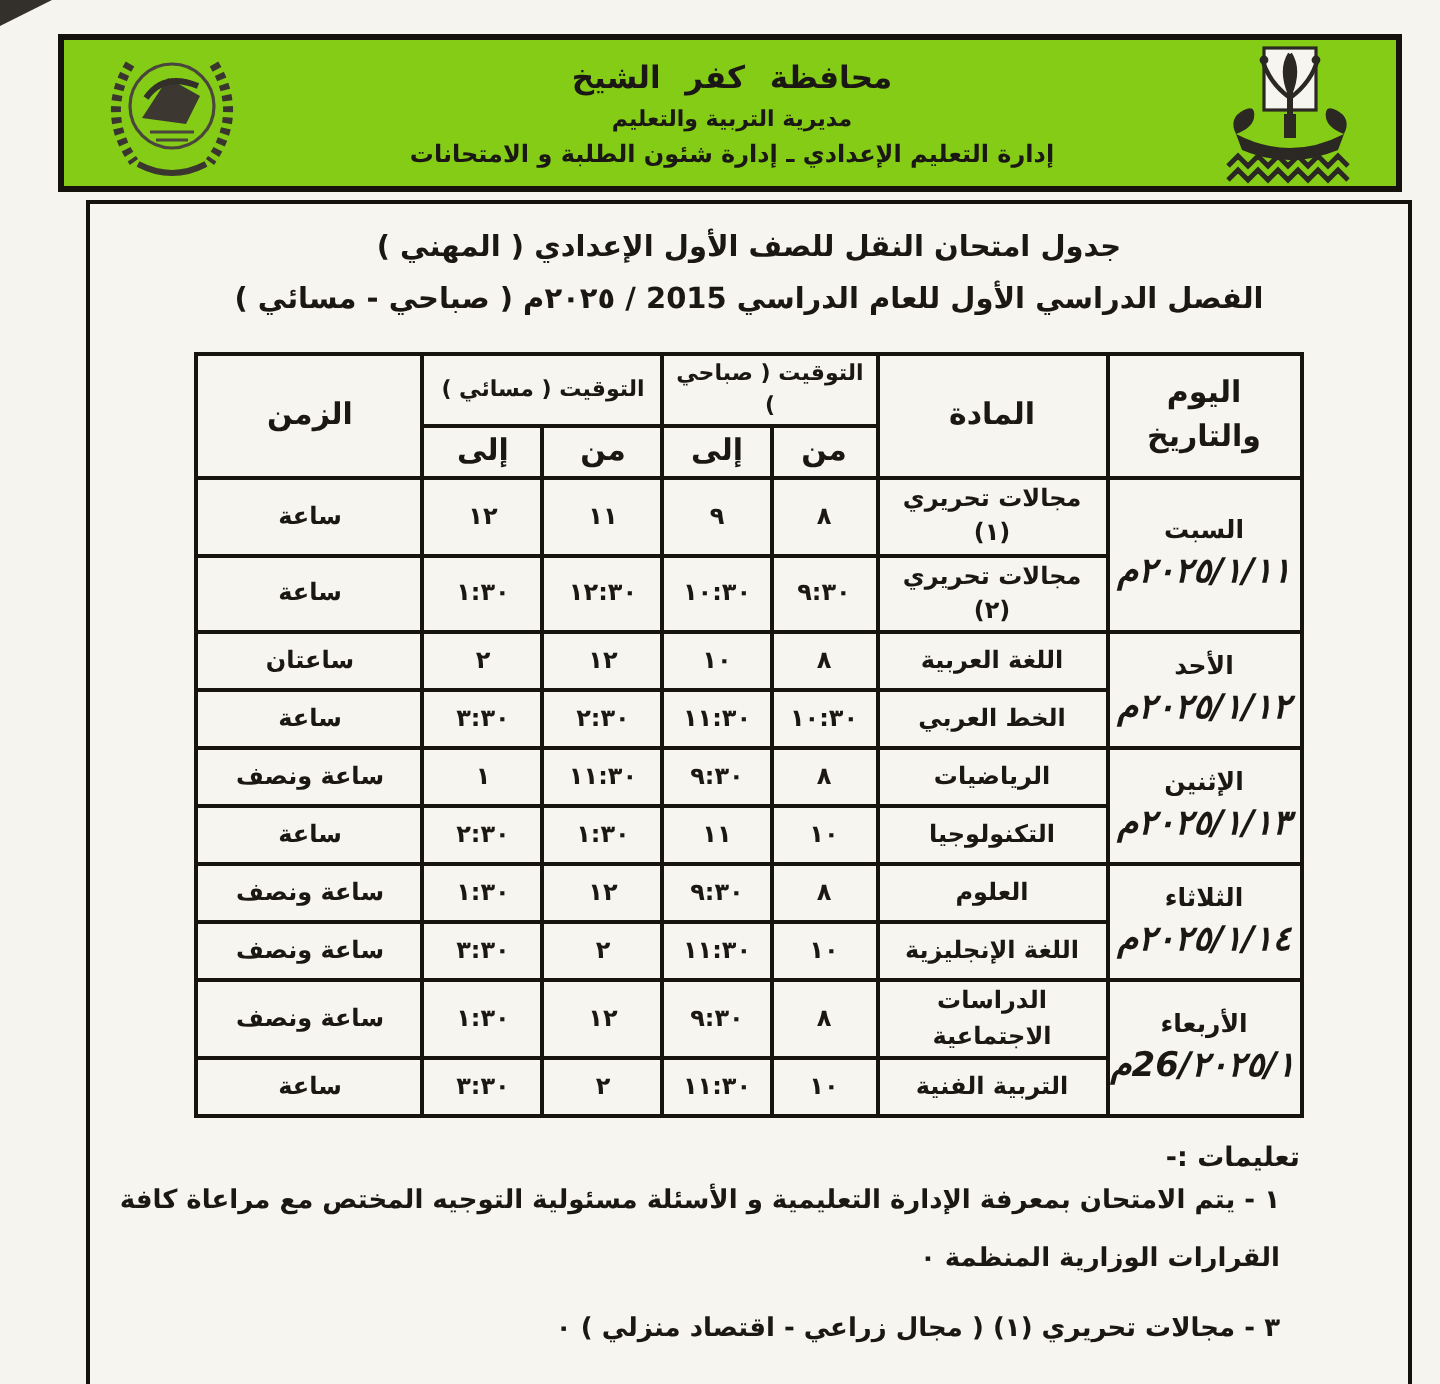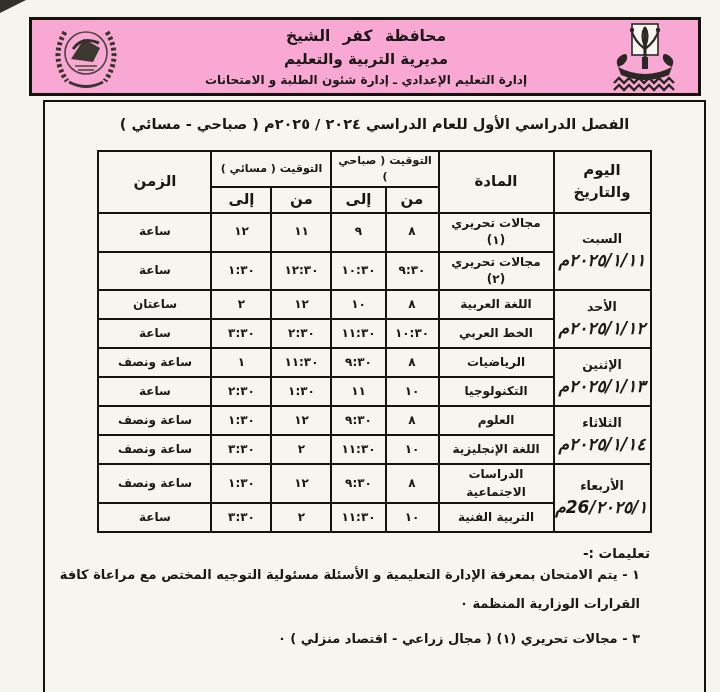--- a/index.html
+++ b/index.html
@@ -14,27 +14,27 @@
   .page { position:relative; width:720px; height:692px; background:#f6f4ee; }
 
   .corner-artifact{
     position:absolute; left:0; top:0; width:26px; height:13px;
     background:#33302b; clip-path:polygon(0 0,100% 0,0 100%);
   }
 
   
   .header-box{
     position:absolute; left:29px; top:17px; width:672px; height:79px;
-    border:3px solid #15120e; background:#f9a8d4;
+    border:3px solid #15120e; background:#84cc16;
     display:flex; align-items:center; justify-content:space-between;
     padding:0 16px;
   }
   .org{ direction:rtl; text-align:center; line-height:1.55; flex:1; }
   .org .l1{ font-size:15.5px; word-spacing:7px; }
-  .org .l2{ font-size:15px; }
+  .org .l2{ font-size:11px; }
   .org .l3{ font-size:12px; }
   .logo{ flex:0 0 auto; display:flex; align-items:center; justify-content:center; }
 
   
   .main-box{
     position:absolute; left:43px; top:100px; width:663px; height:610px;
     border:2px solid #15120e; background:#f7f5ef;
   }
   .title{ direction:rtl; text-align:center; padding-top:9px; line-height:1.8; }
   .title div{ font-size:14.5px; }
@@ -104,21 +104,22 @@
         <rect x="34" y="38" width="6" height="12" fill="#2b2824"></rect>
         <path d="M6 64 l5 -5 l5 5 l5 -5 l5 5 l5 -5 l5 5 l5 -5 l5 5 l5 -5 l5 5 l5 -5 l5 5" fill="none" stroke="#2b2824" stroke-width="2.4"></path>
         <path d="M6 71 l5 -5 l5 5 l5 -5 l5 5 l5 -5 l5 5 l5 -5 l5 5 l5 -5 l5 5 l5 -5 l5 5" fill="none" stroke="#2b2824" stroke-width="2.4"></path>
       </svg>
     </span>
   </div>
 
   <div class="main-box">
 
     <div class="title">
-      <div>الفصل الدراسي الأول للعام الدراسي ٢٠٢٤ / ٢٠٢٥م ( صباحي - مسائي )</div>
+      <div>جدول امتحان النقل للصف الأول الإعدادي ( المهني )</div>
+      <div>الفصل الدراسي الأول للعام الدراسي 2015 / ٢٠٢٥م ( صباحي - مسائي )</div>
     </div>
 
     <table>
       <colgroup>
         <col style="width:97px">
           <col style="width:115px">
           <col style="width:53px">
         <col style="width:54px">
           <col style="width:60px">
           <col style="width:60px">

